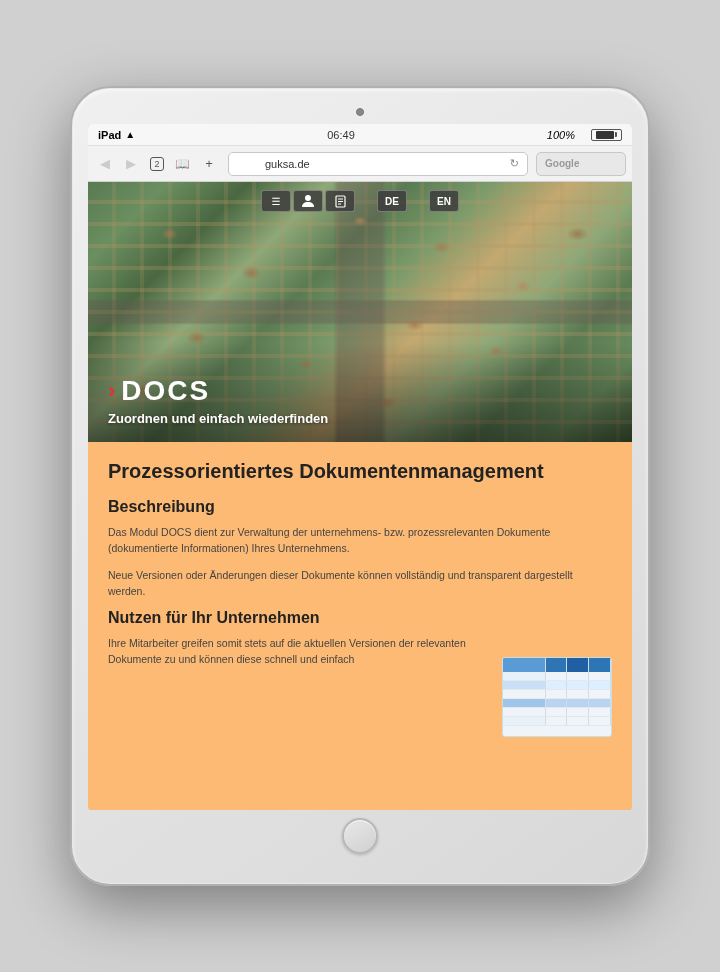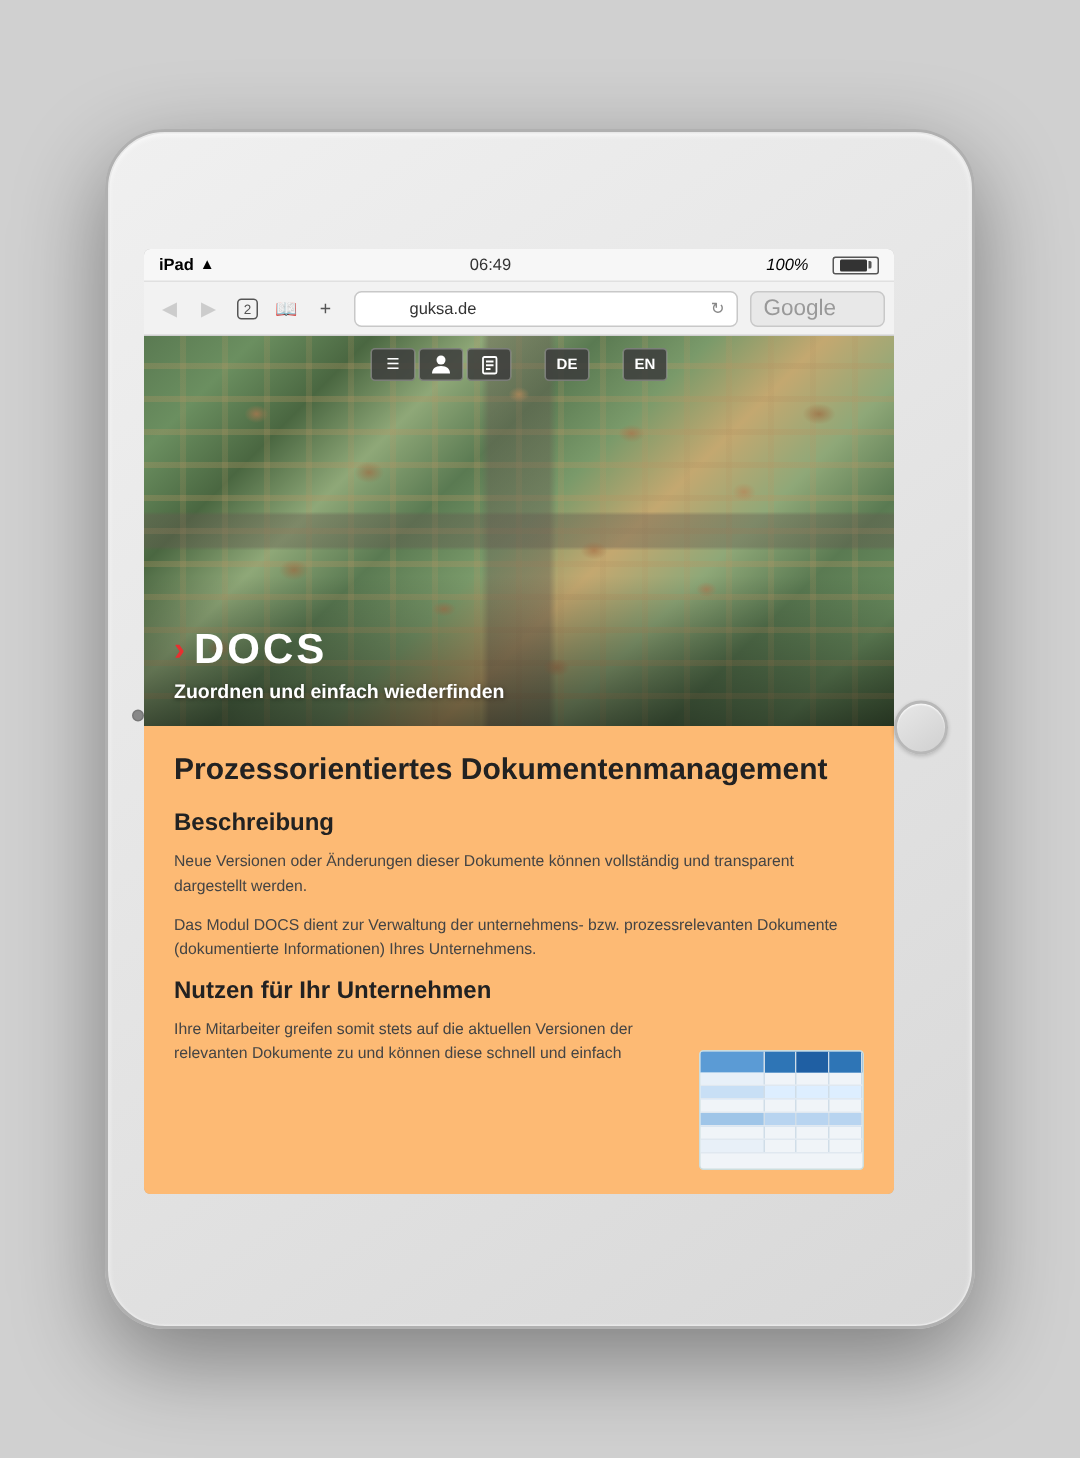--- a/index.html
+++ b/index.html
@@ -18,21 +18,21 @@
       height: 800px;
       background: linear-gradient(145deg, #f0f0f0, #d8d8d8);
       border-radius: 40px;
       border: 2px solid #b0b0b0;
       box-shadow:
         0 0 0 1px #e8e8e8 inset,
         0 20px 60px rgba(0,0,0,0.4),
         0 2px 4px rgba(255,255,255,0.8) inset;
       position: relative;
       display: flex;
-      flex-direction: row;
+      flex-direction: column;
       align-items: center;
       padding: 20px 16px 30px;
     }
 
     .ipad-camera {
       width: 8px;
       height: 8px;
       border-radius: 50%;
       background: #888;
       border: 1px solid #777;
@@ -145,22 +145,23 @@
       height: 24px;
       background: #e8e8e8;
       border: 1px solid #c8c8c8;
       border-radius: 5px;
       display: flex;
       align-items: center;
       padding: 0 8px;
     }
 
     .search-placeholder {
-      font-size: 15px;
+      font-size: 10px;
       color: #999;
+      font-weight: bold;
     }
 
     .webpage-content {
       flex: 1;
       overflow: hidden;
       display: flex;
       flex-direction: column;
     }
 
     
@@ -499,22 +500,22 @@
           <div class="hero-tagline">Zuordnen und einfach wiederfinden</div>
         </div>
       </div>
 
       <div class="content-section">
 
         <h1 class="page-title">Prozessorientiertes Dokumentenmanagement</h1>
 
         <h2 class="section-heading">Beschreibung</h2>
 
+        <p class="body-text">Das Modul DOCS dient zur Verwaltung der unternehmens- bzw. prozessrelevanten Dokumente (dokumentierte Informationen) Ihres Unternehmens.</p>
         <p class="body-text">Neue Versionen oder Änderungen dieser Dokumente können vollständig und transparent dargestellt werden.</p>
-        <p class="body-text">Das Modul DOCS dient zur Verwaltung der unternehmens- bzw. prozessrelevanten Dokumente (dokumentierte Informationen) Ihres Unternehmens.</p>
 
         <h2 class="section-heading">Nutzen für Ihr Unternehmen</h2>
 
         <div class="nutzen-section">
           <div class="nutzen-text-col">
             <p class="body-text">Ihre Mitarbeiter greifen somit stets auf die aktuellen Versionen der relevanten Dokumente zu und können diese schnell und einfach</p>
           </div>
 
           <div class="nutzen-image">
             <div class="mini-table">

